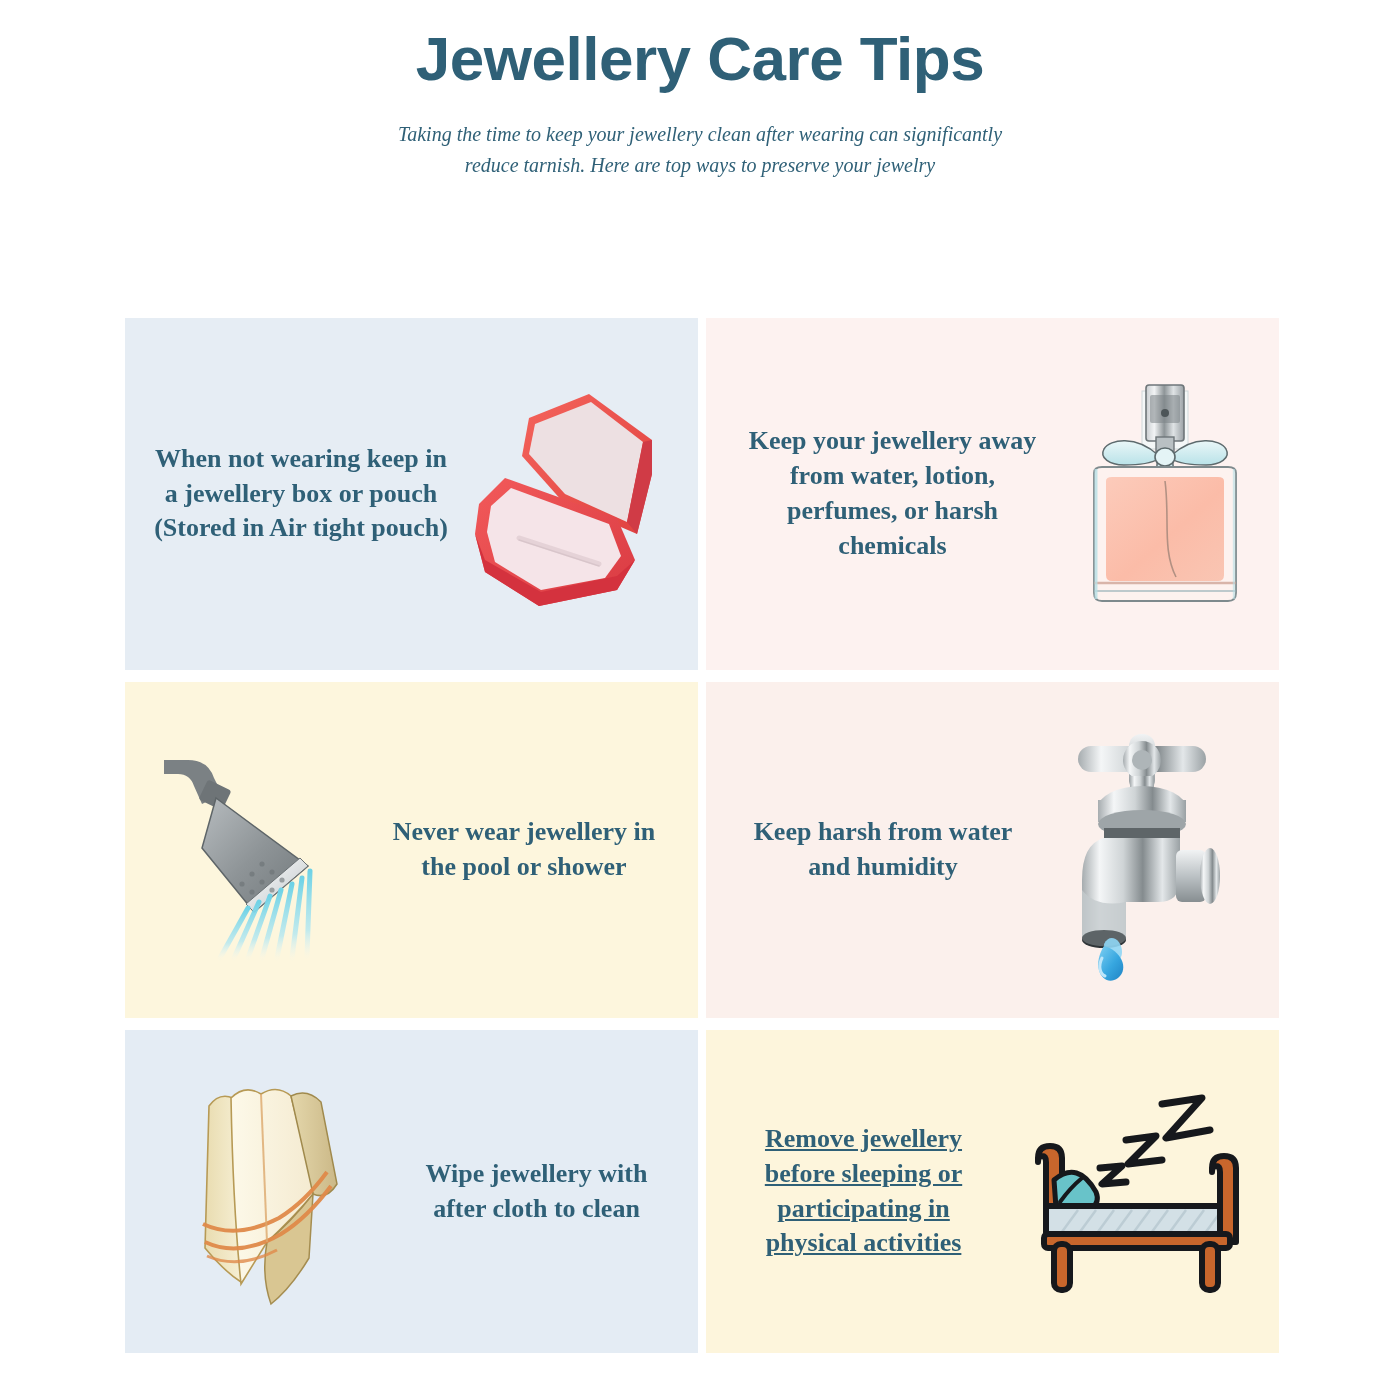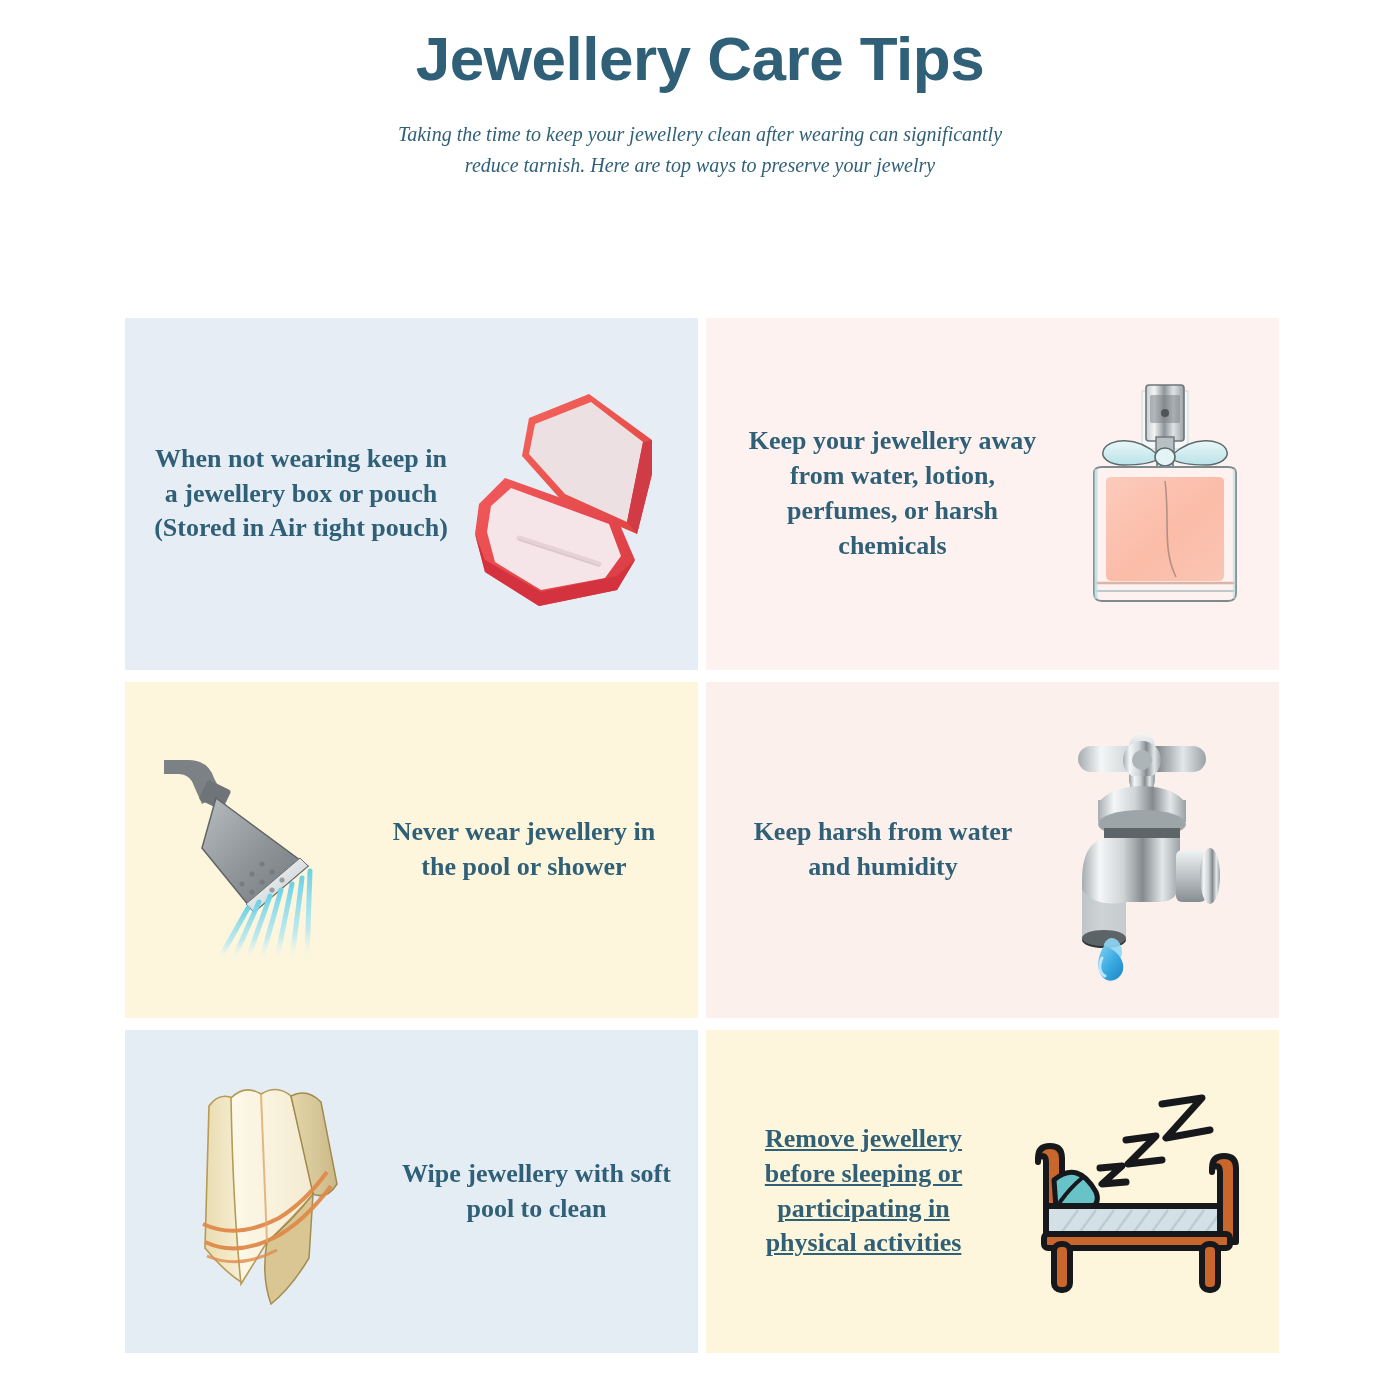--- a/index.html
+++ b/index.html
@@ -290,21 +290,21 @@
           <ellipse cx="62" cy="208" rx="22" ry="8" fill="#5d6467"></ellipse>
 
           <path d="M62 214 C62 232, 80 236, 80 222 C80 210, 68 202, 62 214 Z" fill="#8fd6f5" opacity="0.9"></path>
           <path d="M62 216 C48 238, 62 258, 76 248 C88 238, 78 220, 62 216 Z" fill="url(#drop)"></path>
           <path d="M60 228 C56 236, 58 244, 63 246" stroke="#bde6fa" stroke-width="3" fill="none" stroke-linecap="round"></path>
         </svg>
       </div>
     </div>
 
     <div class="card card-5 text-right" style="background:#e4ecf4">
-      <div class="card-text">Wipe jewellery with soft pool to clean</div>
+      <div class="card-text">Wipe jewellery with after cloth to clean</div>
       <div class="card-art">
         <svg width="190" height="240" viewBox="0 0 190 240">
           <defs>
             <linearGradient id="clothL" x1="0" y1="0" x2="1" y2="0">
               <stop offset="0%" stop-color="#e9dcb0"></stop>
               <stop offset="100%" stop-color="#f6efd4"></stop>
             </linearGradient>
             <linearGradient id="clothM" x1="0" y1="0" x2="1" y2="0">
               <stop offset="0%" stop-color="#fdf9e9"></stop>
               <stop offset="100%" stop-color="#f4ead0"></stop>

